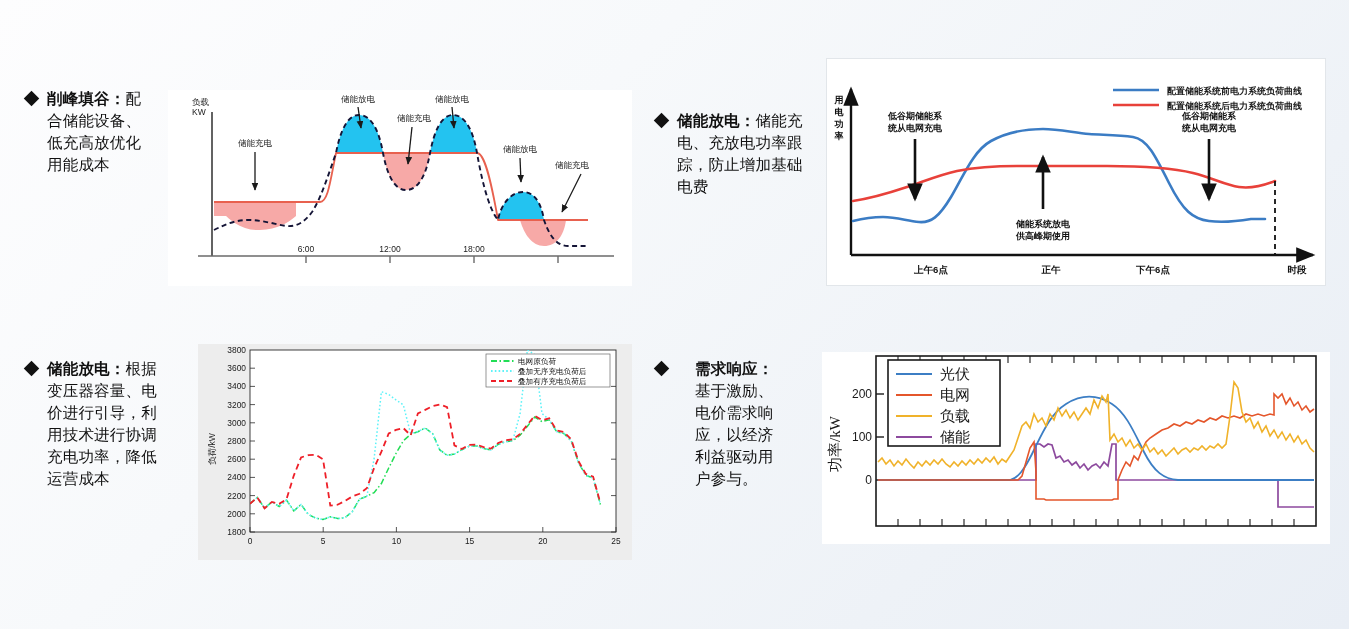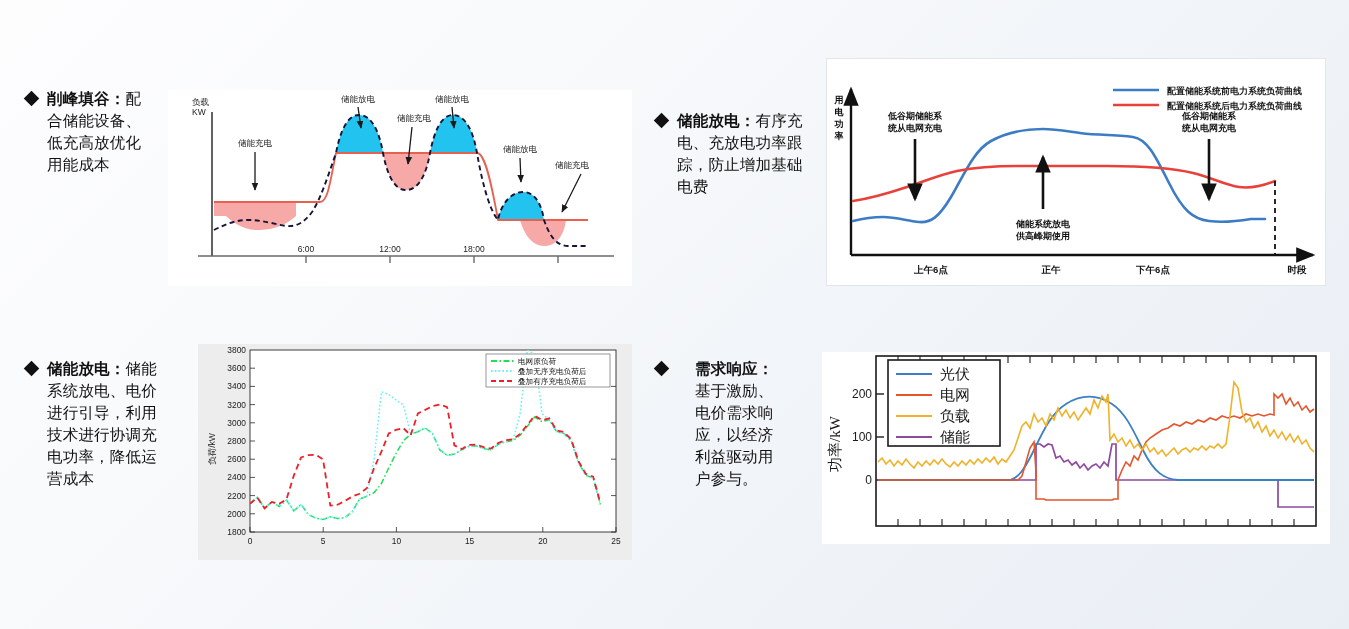--- a/index.html
+++ b/index.html
@@ -59,28 +59,28 @@
   <div class="bullet" style="left:26px; top:88px; width:130px;">
     <div class="diamond"></div>
     <div class="btext">
       <b>削峰填谷：</b><span>配合储能设备、低充高放优化用能成本</span>
     </div>
   </div>
 
   <div class="bullet" style="left:656px; top:110px; width:150px;">
     <div class="diamond"></div>
     <div class="btext">
-      <b>储能放电：</b><span>有序充电、充放电功率跟踪，防止增加基础电费</span>
+      <b>储能放电：</b><span>储能充电、充放电功率跟踪，防止增加基础电费</span>
     </div>
   </div>
 
   <div class="bullet" style="left:26px; top:358px; width:140px;">
     <div class="diamond"></div>
     <div class="btext">
-      <b>储能放电：</b><span>储能系统放电、电价进行引导，利用技术进行协调充电功率，降低运营成本</span>
+      <b>储能放电：</b><span>根据变压器容量、电价进行引导，利用技术进行协调充电功率，降低运营成本</span>
     </div>
   </div>
 
   <div class="bullet" style="left:656px; top:358px; width:130px;gap:28px;">
     <div class="diamond"></div>
     <div class="btext">
       <b>需求响应：</b><span>基于激励、电价需求响应，以经济利益驱动用户参与。</span>
     </div>
   </div>
 

